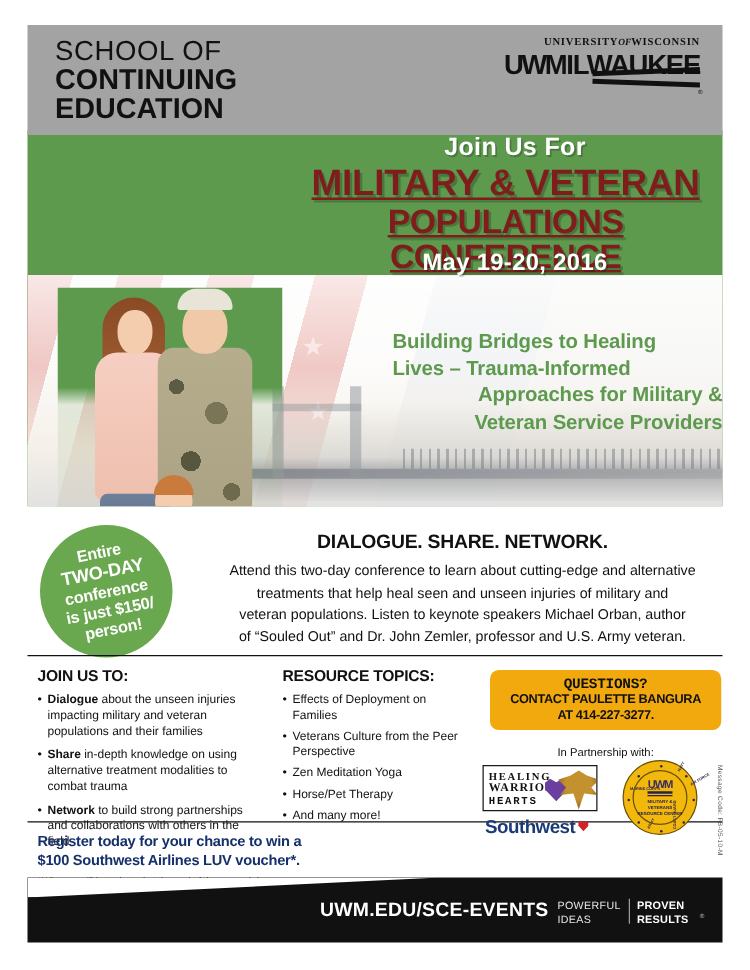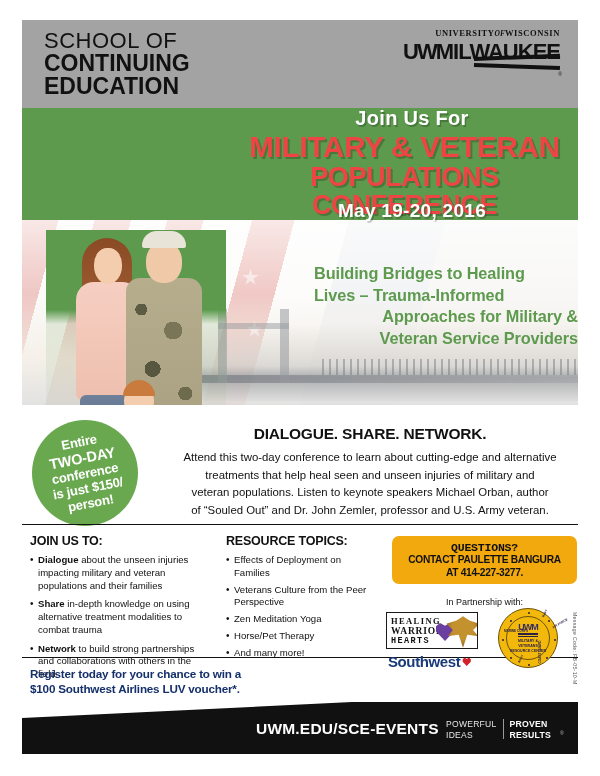--- a/index.html
+++ b/index.html
@@ -97,22 +97,23 @@
   }
 
   
   .join-us {
     position:absolute; left:215px; top:47px; width:350px; text-align:center;
     color:#fff; font-size:20px; font-weight:bold; letter-spacing:.3px;
     text-shadow:1.5px 1.5px 0 rgba(0,0,0,.22);
   }
   .conf-title {
     position:absolute; left:195px; top:72px; width:375px; text-align:center;
-    color:#ef4444; font-weight:bold; line-height:1.04;
+    color:#7f1d1d; font-weight:bold; line-height:1.04;
     text-shadow:2px 2px 0 rgba(0,0,0,.22);
+    text-decoration:underline;
   }
   .conf-title .t1 { font-size:29.5px; letter-spacing:-.2px; display:block; }
   .conf-title .t2 { font-size:27px; letter-spacing:-.4px; display:block; }
   .conf-date {
     position:absolute; left:215px; top:140px; width:350px; text-align:center;
     color:#fff; font-size:19px; font-weight:bold; letter-spacing:.3px;
     text-shadow:1.5px 1.5px 0 rgba(0,0,0,.2);
   }
   .tagline {
     position:absolute; left:292px; top:203px; width:264px;

